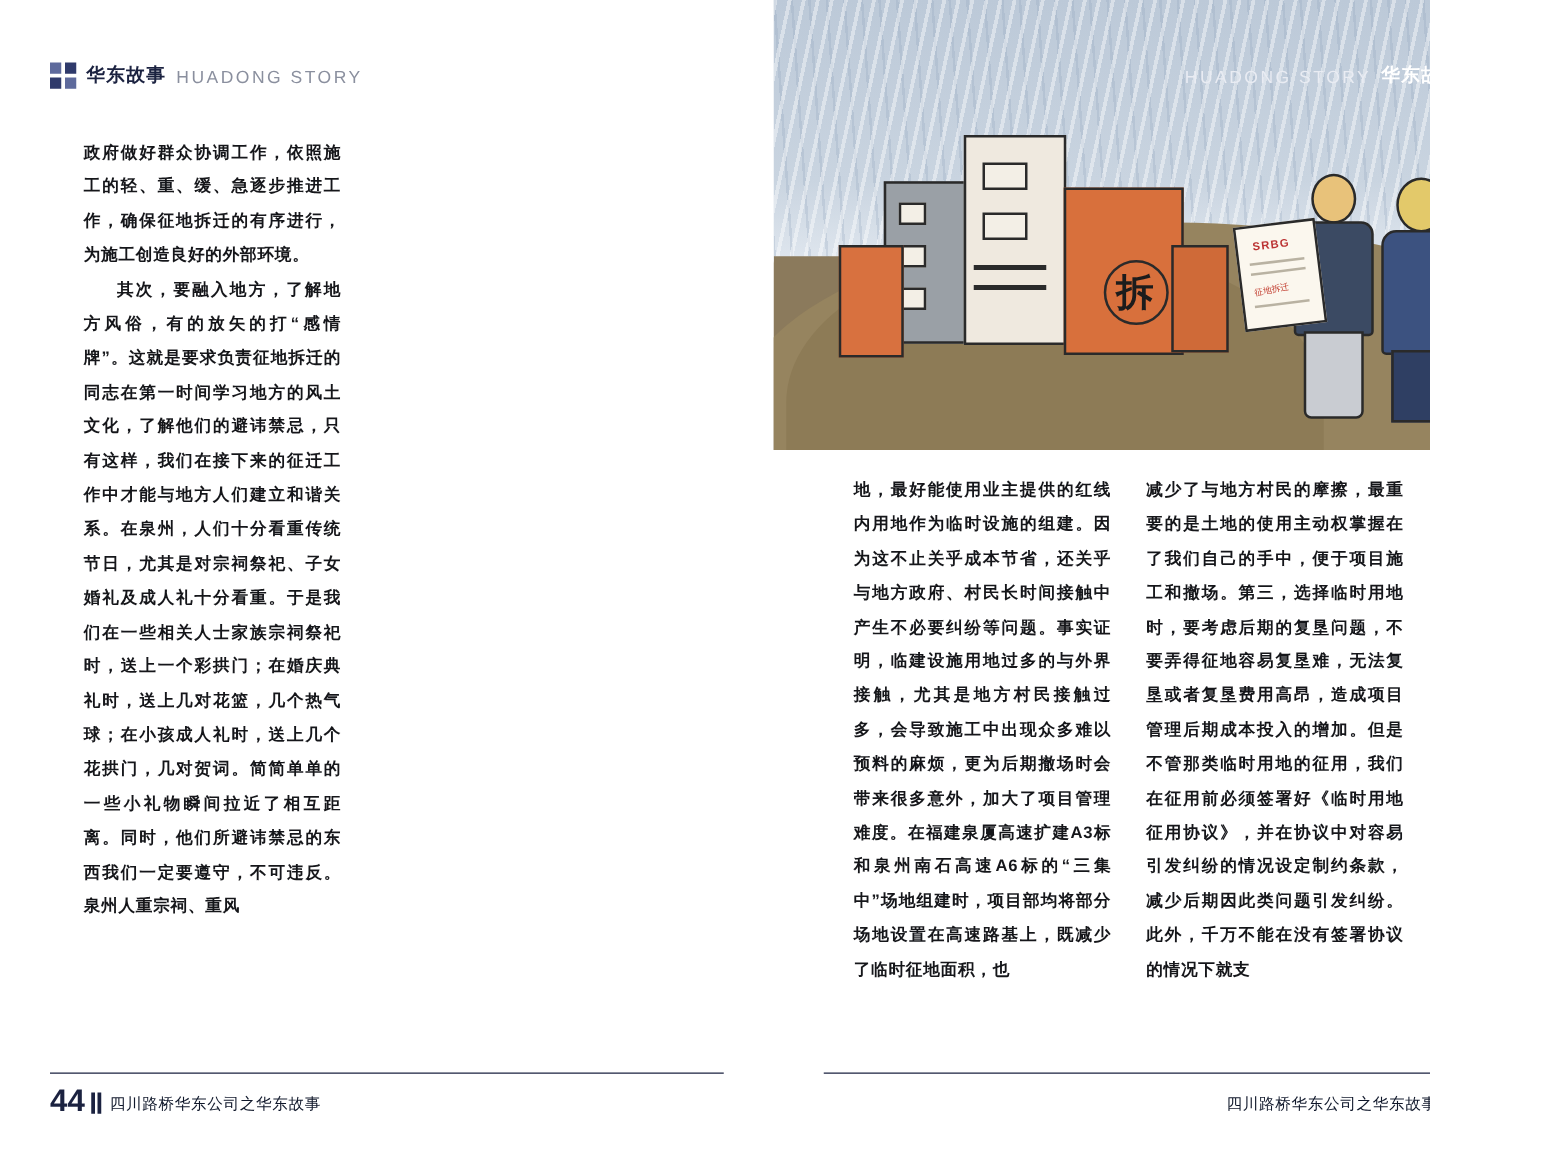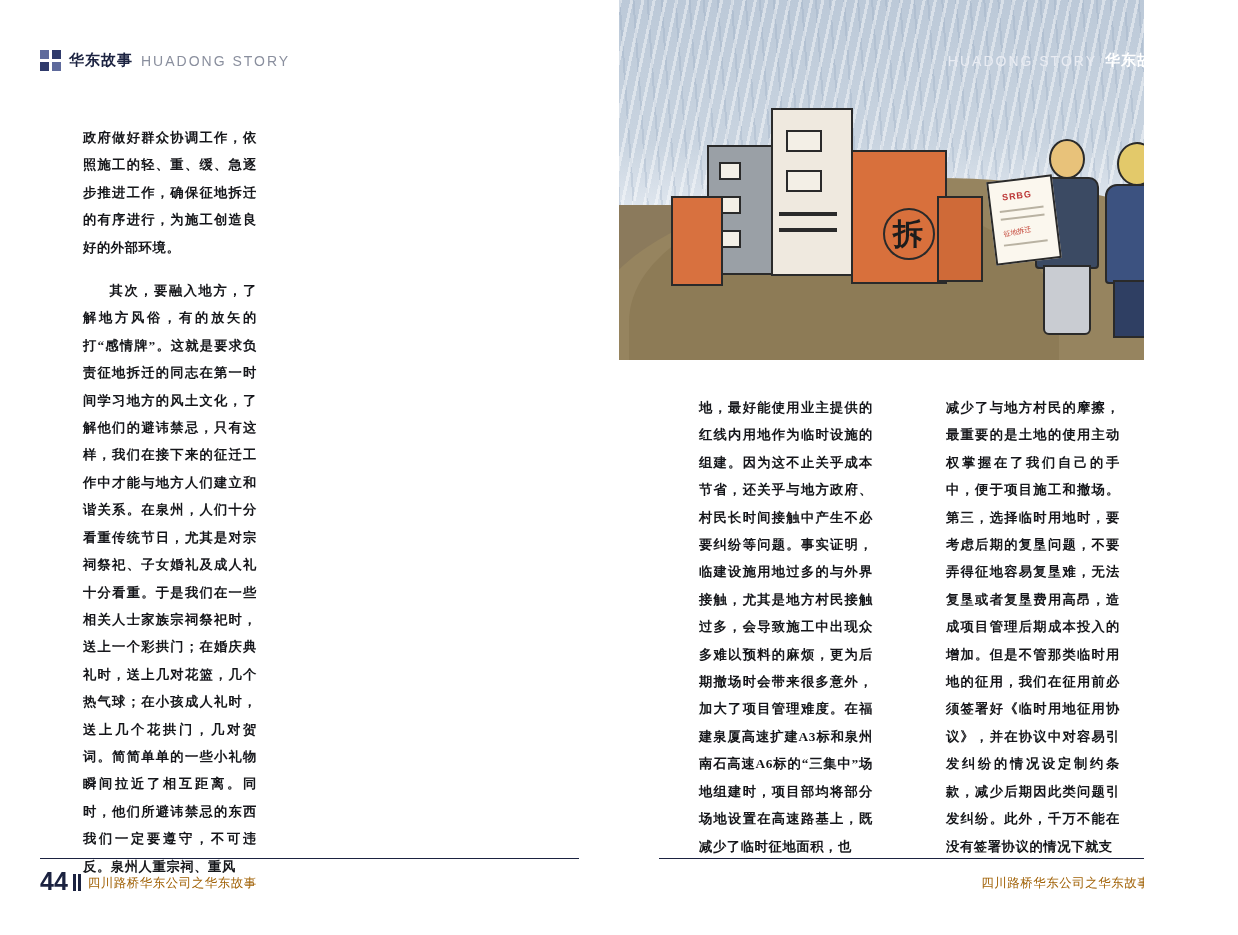--- a/index.html
+++ b/index.html
@@ -64,21 +64,21 @@
     top: 108px;
     width: 206px;
     font-size: 13.3px;
     line-height: 27.4px;
     color: #15161a;
     text-align: justify;
     text-justify: inter-ideograph;
     letter-spacing: 0.6px;
     font-weight: bold;
   }
-  .col p { margin: 16px; font-family: Liberation Serif, serif; }
+  .col p { margin: 0; }
   .col p.indent { text-indent: 2em; }
   .col-l1 { left: 67px; }
   .col-l2 { left: 308px; }
 
   .footer-left {
     position: absolute;
     left: 40px; bottom: 42px;
     display: flex;
     align-items: flex-end;
     gap: 5px;
@@ -94,21 +94,21 @@
     gap: 2px;
     align-items: flex-end;
     margin: 0 2px 2px 0;
   }
   .bar {
     width: 3px; height: 17px;
     background: #1b2240;
   }
   .footer-text {
     font-size: 12.5px;
-    color: #a16207;
+    color: #0f172a;
     letter-spacing: 0.5px;
     margin-bottom: 1px;
     text-align: right;
   }
   .rule-left {
     position: absolute;
     left: 40px;
     bottom: 76px;
     width: 539px;
     height: 1px;
@@ -242,21 +242,21 @@
   .hdr-cn-r {
     font-size: 15px;
     color: #ffffff;
     font-weight: bold;
     letter-spacing: 1px;
   }
   .sq-r { background: #24305e; }
   .sq-r.light { background: #4a5890; }
 
   .col-r1 { left: 64px; top: 378px; }
-  .col-r2 { left: 311px; top: 378px; }
+  .col-r2 { left: 298px; top: 378px; }
   .right-page .col { position: absolute; }
 
   .footer-right {
     position: absolute;
     right: 40px; bottom: 42px;
     display: flex;
     align-items: flex-end;
     gap: 5px;
   }
   .rule-right {

